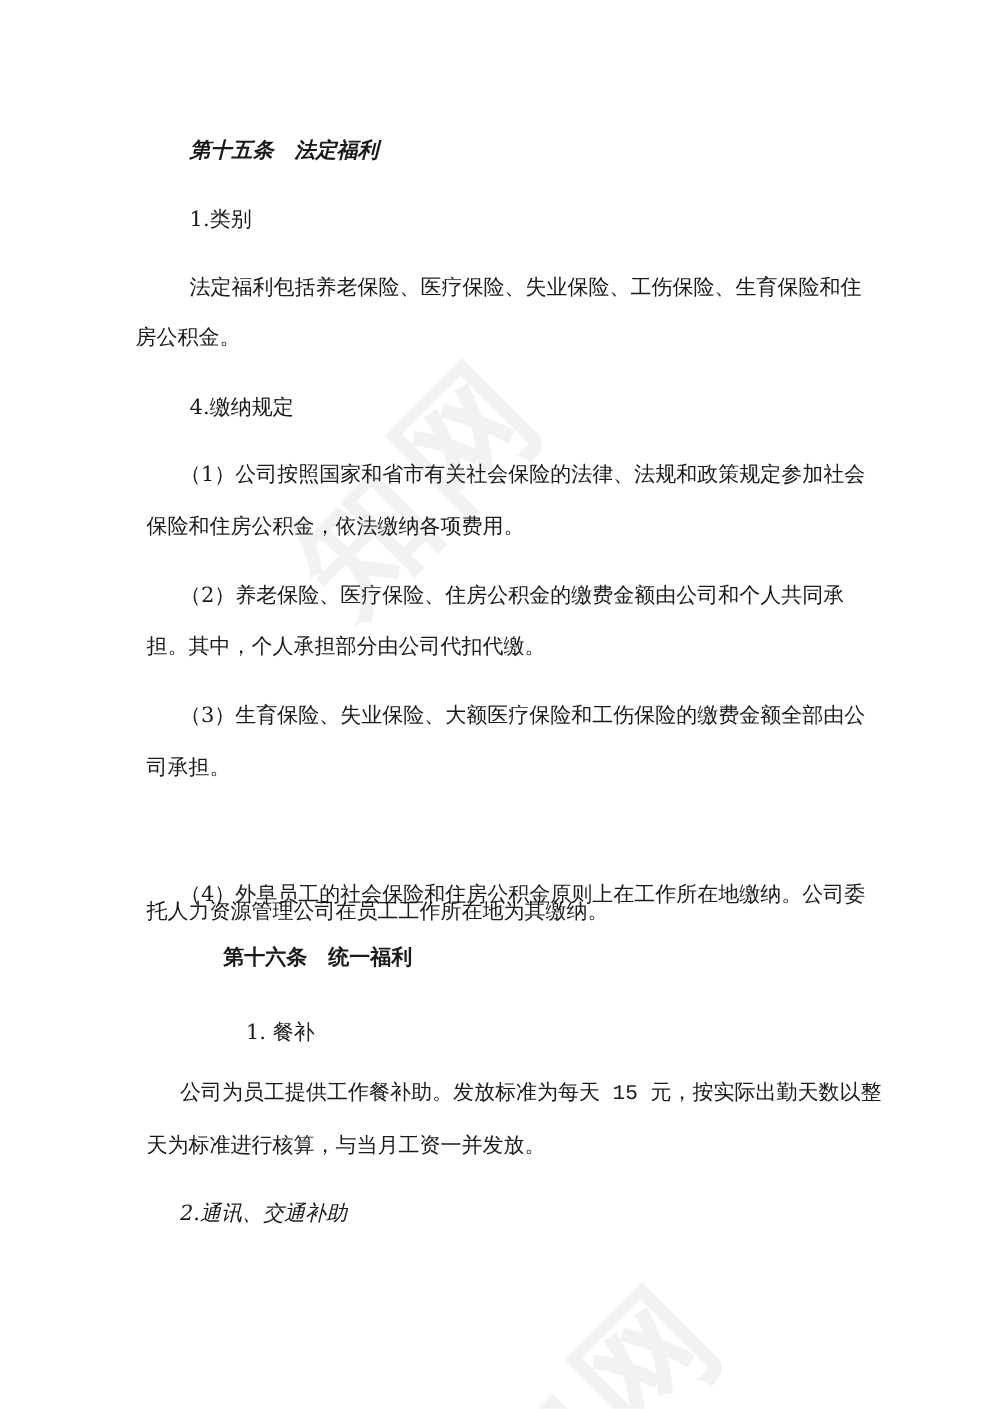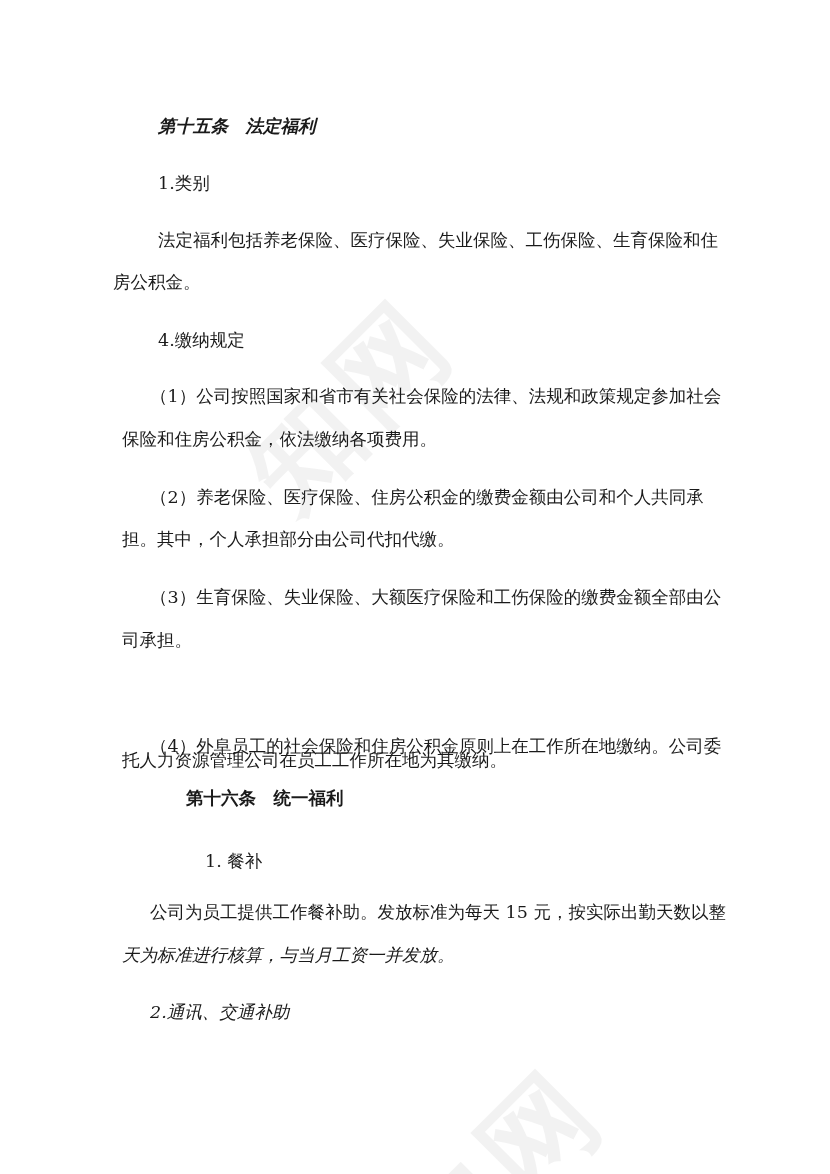--- a/index.html
+++ b/index.html
@@ -33,16 +33,16 @@
   <div class="p" style="left:122px; top:529px;">担。其中，个人承担部分由公司代扣代缴。</div>
 
   <div class="p" style="left:150px; top:587px;">（3）生育保险、失业保险、大额医疗保险和工伤保险的缴费金额全部由公</div>
   <div class="p" style="left:122px; top:630px;">司承担。</div>
 
   <div class="p" style="left:150px; top:688px;margin-top:48px;">（4）外阜员工的社会保险和住房公积金原则上在工作所在地缴纳。公司委</div>
   <div class="p" style="left:122px; top:730px;margin-top:20px;">托人力资源管理公司在员工工作所在地为其缴纳。</div>
 
   <div class="p h" style="left:158px; top:788px;margin-left:28px;">第十六条　统一福利</div>
   <div class="p" style="left:205px; top:851px;">1. 餐补</div>
-  <div class="p" style="left:150px; top:902px;">公司为员工提供工作餐补助。发放标准为每天 15 元，按实际出勤天数以整</div>
-  <div class="p" style="left:122px; top:945px;font-style:italic;">天为标准进行核算，与当月工资一并发放。</div>
+  <div class="p" style="left:150px; top:902px;font-family:Liberation Mono, monospace;">公司为员工提供工作餐补助。发放标准为每天 15 元，按实际出勤天数以整</div>
+  <div class="p" style="left:122px; top:945px;">天为标准进行核算，与当月工资一并发放。</div>
   <div class="p" style="left:150px; top:1002px;font-style:italic;">2.通讯、交通补助</div>
 </div>
 
 </body></html>

